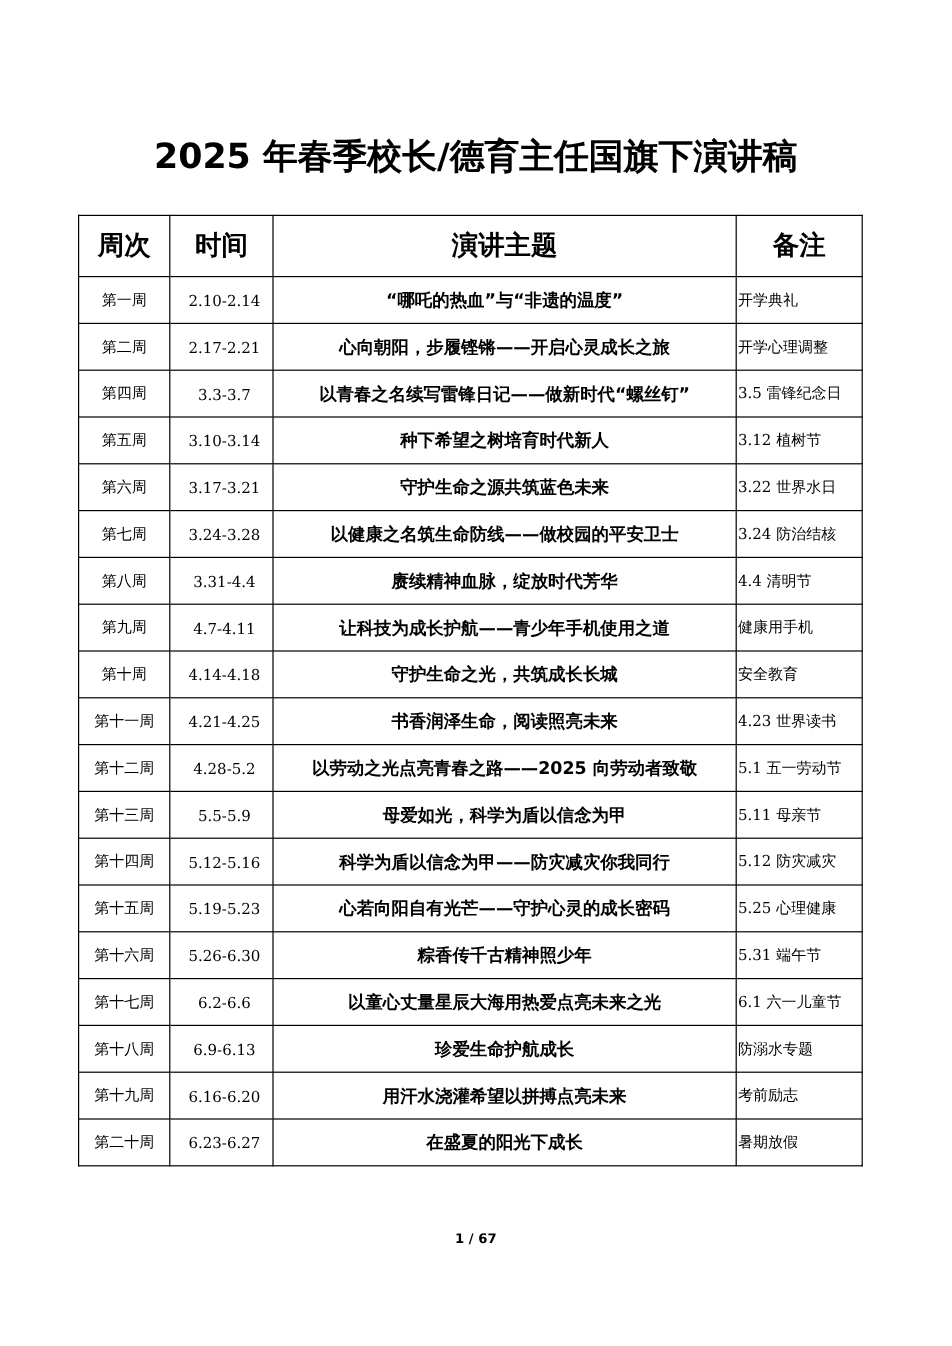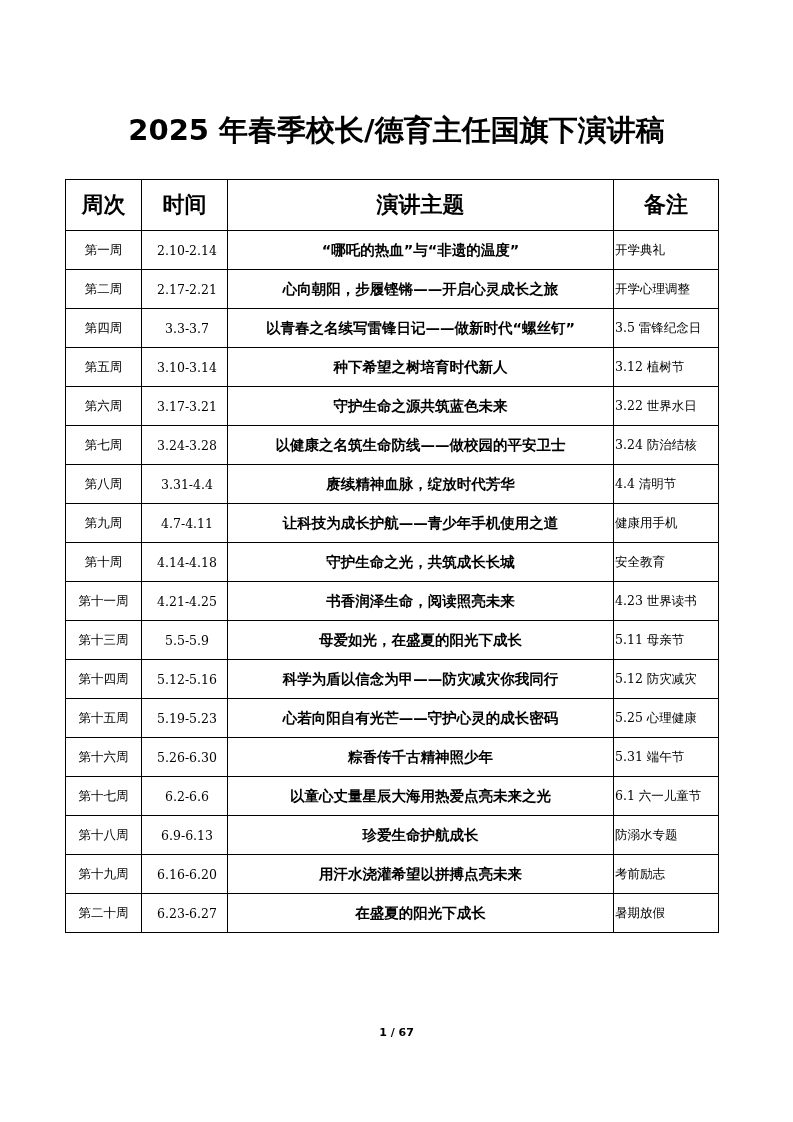--- a/index.html
+++ b/index.html
@@ -166,23 +166,29 @@
       <td class="topic">守护生命之光，共筑成长长城</td>
       <td class="note">安全教育</td>
     </tr>
     <tr>
       <td class="week">第十一周</td>
       <td class="date">4.21-4.25</td>
       <td class="topic">书香润泽生命，阅读照亮未来</td>
       <td class="note">4.23 世界读书</td>
     </tr>
     <tr>
+      <td class="week">第十二周</td>
+      <td class="date">4.28-5.2</td>
+      <td class="topic">以劳动之光点亮青春之路——2025 向劳动者致敬</td>
+      <td class="note">5.1 五一劳动节</td>
+    </tr>
+    <tr>
       <td class="week">第十三周</td>
       <td class="date">5.5-5.9</td>
-      <td class="topic">母爱如光，在盛夏的阳光下成长</td>
+      <td class="topic">母爱如光，科学为盾以信念为甲</td>
       <td class="note">5.11 母亲节</td>
     </tr>
     <tr>
       <td class="week">第十四周</td>
       <td class="date">5.12-5.16</td>
       <td class="topic">科学为盾以信念为甲——防灾减灾你我同行</td>
       <td class="note">5.12 防灾减灾</td>
     </tr>
     <tr>
       <td class="week">第十五周</td>

